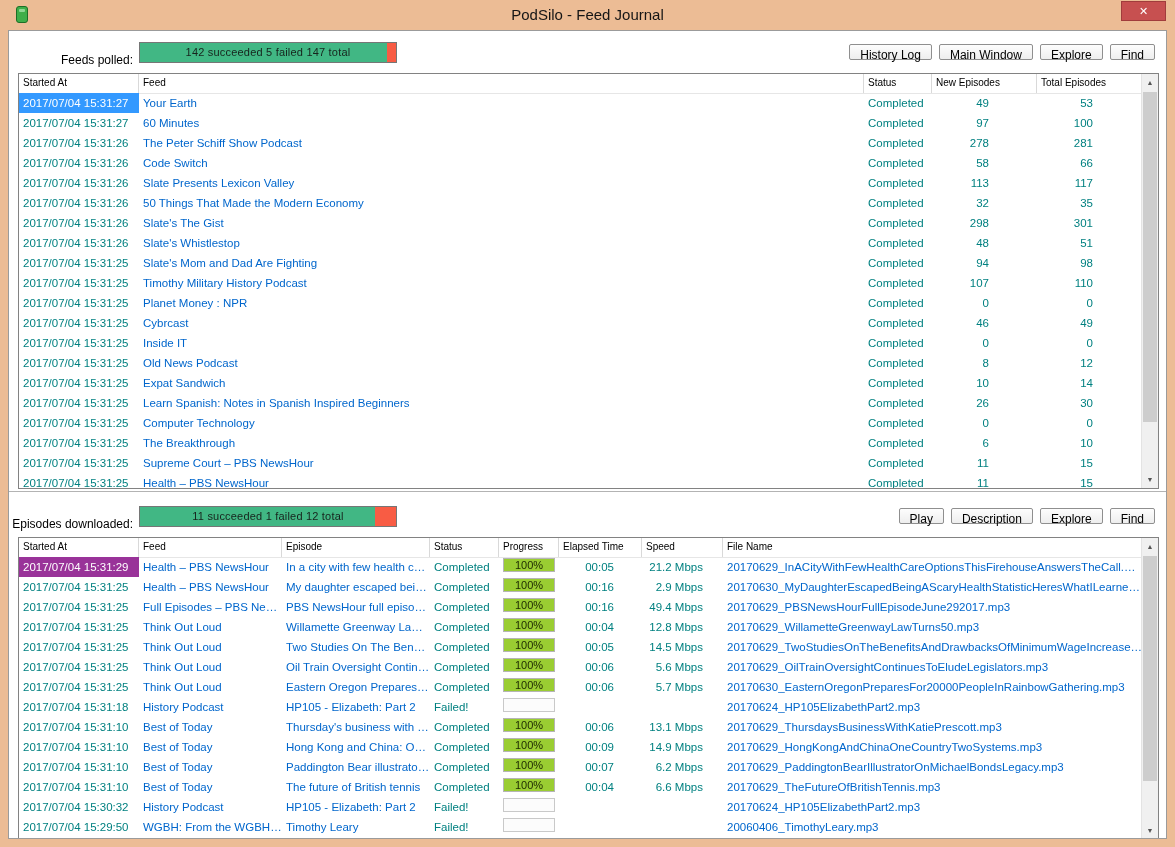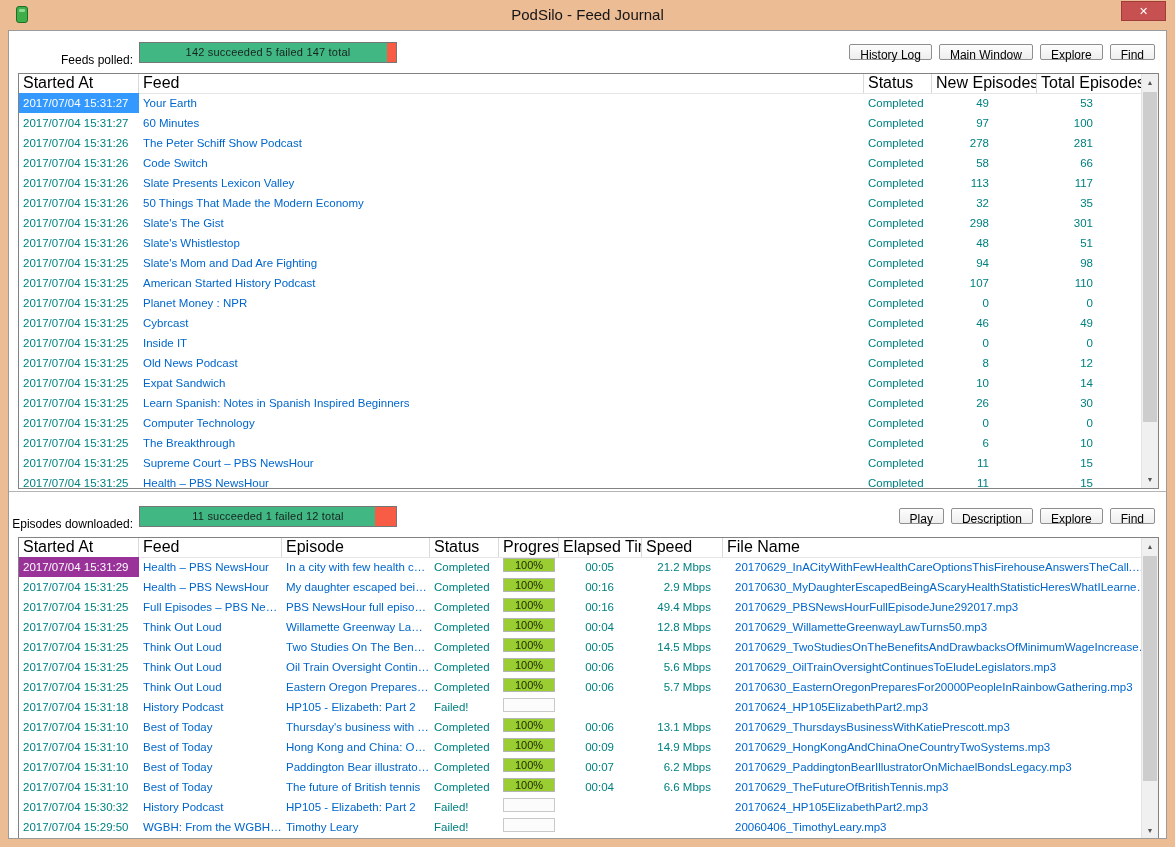--- a/index.html
+++ b/index.html
@@ -34,38 +34,38 @@
   .btn-group{margin-left:auto;margin-right:11px;display:flex;gap:7px;}
   .btn{height:16px;padding:0 10px;background:linear-gradient(#fdfdfd,#eeeeee);
     border:1px solid #8f8f8f;border-radius:2px;font-size:12px;line-height:20px;color:#000;white-space:nowrap;}
   .divider{position:absolute;left:0;width:100%;top:460px;height:2px;background:#fff;border-top:1px solid #b3b3b3;}
   
   .table{position:absolute;left:9px;width:1141px;box-sizing:border-box;background:#fff;
     border:1px solid #828282;overflow:hidden;}
   #table1{top:42px;height:416px;}
   #table2{top:506px;height:303px;}
   .thead{display:flex;height:19px;border-bottom:1px solid #e6e6e6;background:#fff;}
-  .th{font-size:16px;color:#000;line-height:18px;padding-left:4px;box-sizing:border-box;
+  .th{font-size:10px;color:#000;line-height:18px;padding-left:4px;box-sizing:border-box;
     border-right:1px solid #d9d9d9;white-space:nowrap;overflow:hidden;flex:none;}
   .tbody{position:absolute;top:19px;left:0;right:17px;bottom:0;overflow:hidden;}
   .trow{display:flex;height:20px;}
   .td{font-size:11.5px;line-height:20px;padding-left:4px;box-sizing:border-box;flex:none;
     white-space:nowrap;overflow:hidden;text-overflow:ellipsis;color:var(--teal,#008080);}
   .td.blue{color:var(--blue,#0066cc);}
   .td.sel-blue{background:var(--sel_blue,#3399ff);color:#fff;}
   .td.sel-purple{background:var(--sel_purple,#993399);color:#fff;}
   
   .t1c0{width:120px}.t1c1{width:725px}.t1c2{width:68px}.t1c3{width:105px}.t1c4{width:106px}
   .t1c3.val{text-align:right;padding-right:48px;}
   .t1c4.val{text-align:right;padding-right:50px;}
   
   .t2c0{width:120px}.t2c1{width:143px}.t2c2{width:148px}.t2c3{width:69px}
   .t2c4{width:60px}.t2c5{width:83px}.t2c6{width:81px}.t2c7{width:420px}
   .t2c5.val{text-align:right;padding-right:28px;}
-  .t2c6.val{text-align:right;padding-right:20px;margin-left:8px;}
+  .t2c6.val{text-align:right;padding-right:20px;}
   .pbar{margin:1px 4px 0 0;height:14px;box-sizing:border-box;border:1px solid #b5b5b5;
     background:var(--progress_green,#9acd32);font-size:11px;line-height:12px;text-align:center;color:#1d2a00;}
   .pbar.empty{background:#fcfcfc;border-color:#c9c9c9;}
   
   .vscroll{position:absolute;top:0;right:0;bottom:0;width:17px;background:#f0f0f0;
     border-left:1px solid #e3e3e3;box-sizing:border-box;}
   .sb-btn{position:absolute;left:0;width:100%;height:17px;text-align:center;
     font-size:7px;color:#555;line-height:17px;background:#f0f0f0;}
   .sb-up{top:0;}
   .sb-down{bottom:0;}
@@ -166,21 +166,21 @@
         </div>
         <div class="trow">
           <div class="td t1c0">2017/07/04 15:31:25</div>
           <div class="td t1c1 blue">Slate's Mom and Dad Are Fighting</div>
           <div class="td t1c2">Completed</div>
           <div class="td t1c3 val">94</div>
           <div class="td t1c4 val">98</div>
         </div>
         <div class="trow">
           <div class="td t1c0">2017/07/04 15:31:25</div>
-          <div class="td t1c1 blue">American Started History Podcast</div>
+          <div class="td t1c1 blue">Timothy Military History Podcast</div>
           <div class="td t1c2">Completed</div>
           <div class="td t1c3 val">107</div>
           <div class="td t1c4 val">110</div>
         </div>
         <div class="trow">
           <div class="td t1c0">2017/07/04 15:31:25</div>
           <div class="td t1c1 blue">Planet Money : NPR</div>
           <div class="td t1c2">Completed</div>
           <div class="td t1c3 val">0</div>
           <div class="td t1c4 val">0</div>

